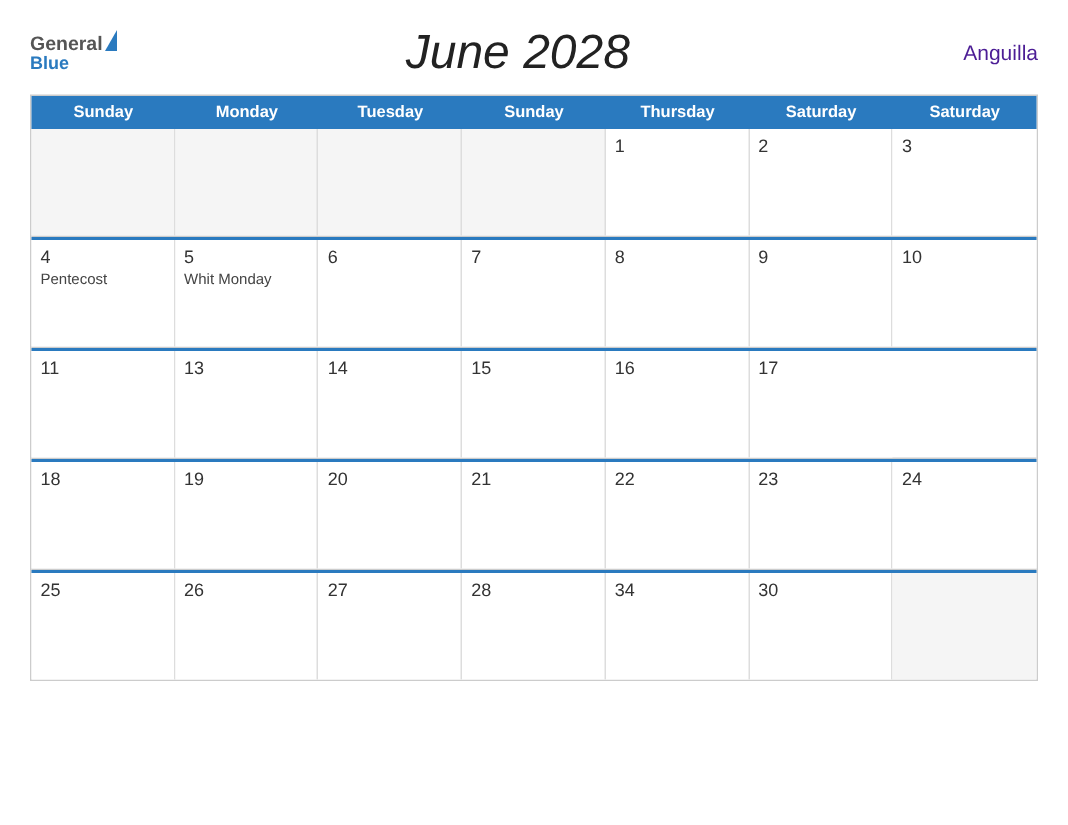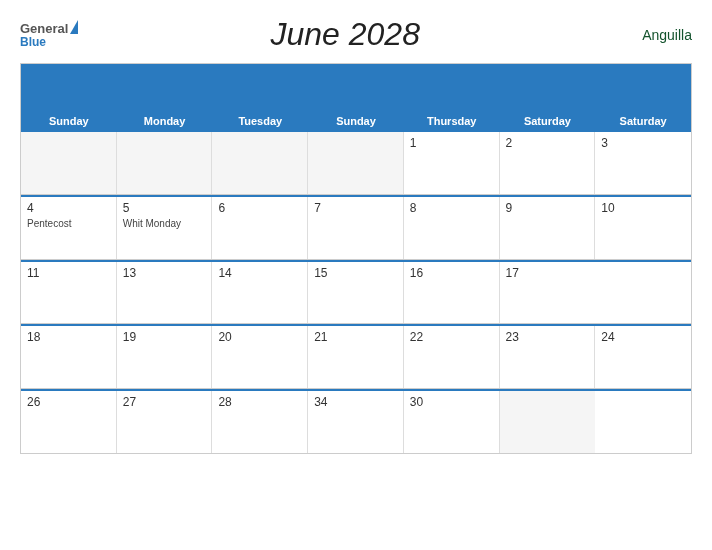--- a/index.html
+++ b/index.html
@@ -67,21 +67,21 @@
       font-size: 32px;
       font-weight: normal;
       color: #222;
       text-align: center;
       flex: 1;
       font-style: italic;
     }
 
     .region {
       font-size: 14px;
-      color: #14532d;
+      color: #4c1d95;
       text-align: right;
       min-width: 80px;
     }
 
     
     .calendar {
       flex: 1;
       display: flex;
       flex-direction: column;
       border: 1px solid #ccc;
@@ -92,21 +92,20 @@
       grid-template-columns: repeat(7, 1fr);
       background-color: #2a7abf;
     }
 
     .cal-header-cell {
       color: #fff;
       font-size: 11px;
       font-weight: bold;
       text-align: center;
       padding: 5px 2px;
-      margin-top: 46px;
     }
 
     .cal-body {
       flex: 1;
       display: flex;
       flex-direction: column;
     }
 
     .cal-week {
       display: grid;
@@ -270,20 +269,23 @@
         <div class="cal-cell">
           <span class="day-num">23</span>
         </div>
         <div class="cal-cell">
           <span class="day-num">24</span>
         </div>
       </div>
 
       <div class="cal-week week-top-border">
         <div class="cal-cell">
+          <span class="day-num">25</span>
+        </div>
+        <div class="cal-cell">
           <span class="day-num">26</span>
         </div>
         <div class="cal-cell">
           <span class="day-num">27</span>
         </div>
         <div class="cal-cell">
           <span class="day-num">28</span>
         </div>
         <div class="cal-cell">
           <span class="day-num">34</span>

